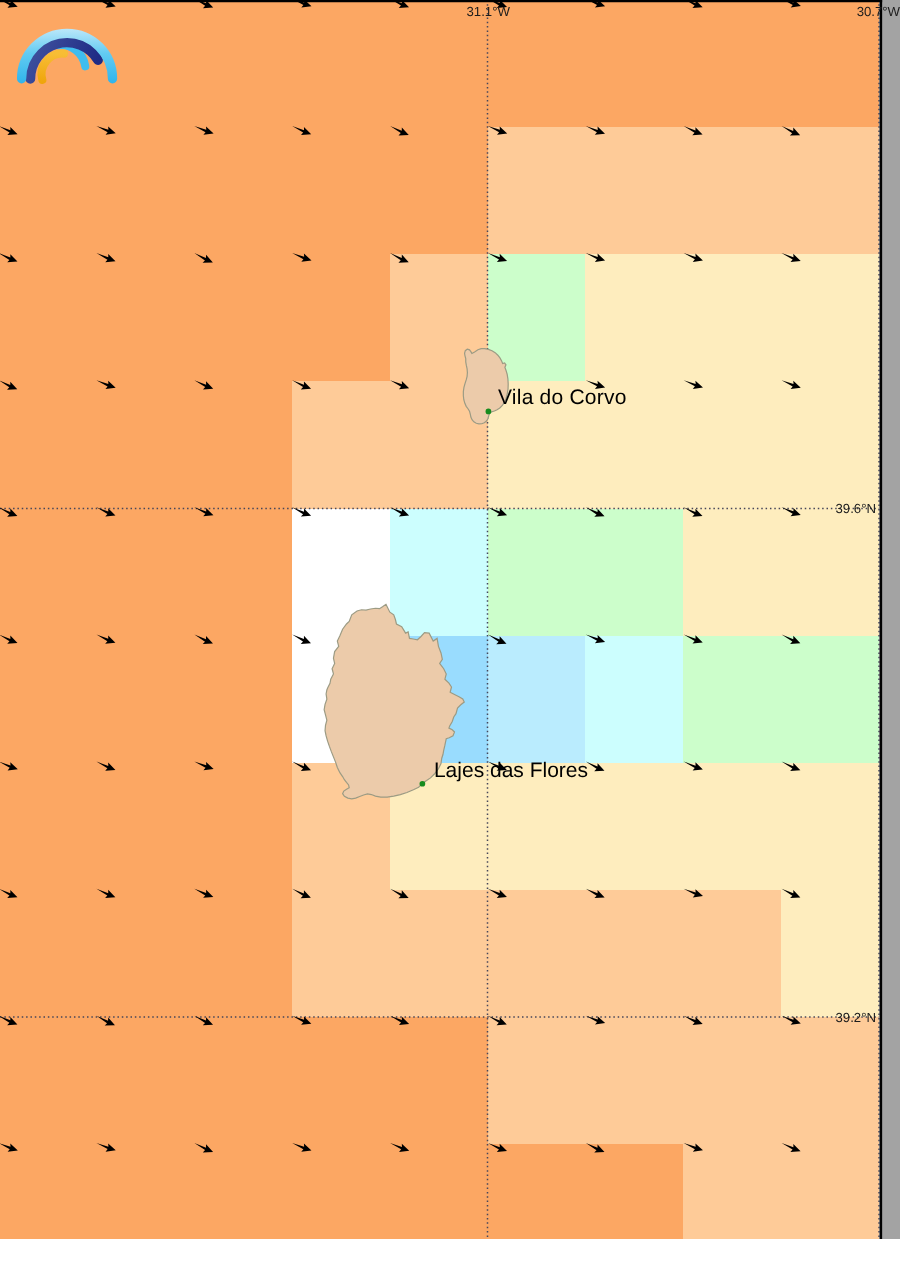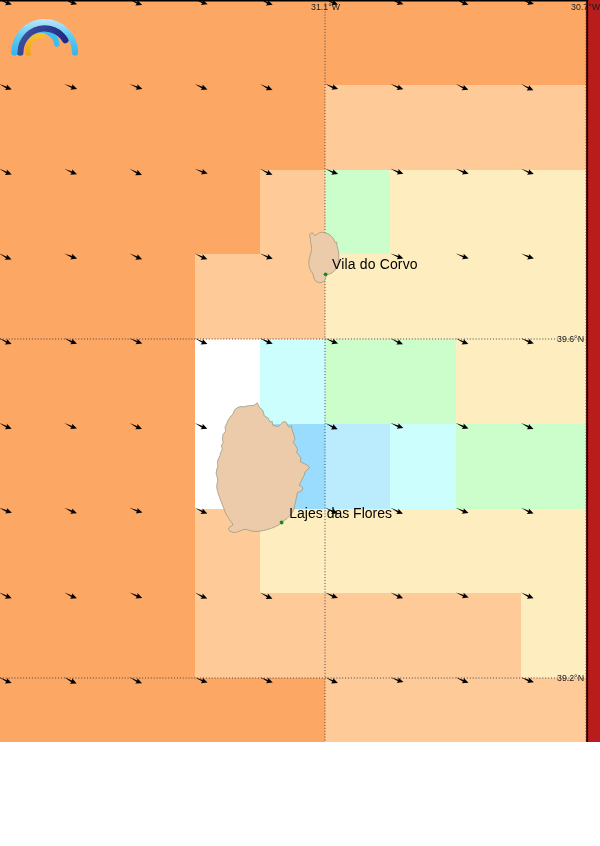--- a/index.html
+++ b/index.html
@@ -1,16 +1,16 @@
 <!DOCTYPE html>
 <html><head>
 <meta charset="utf-8">
 <style>
 html,body{margin:0;padding:0;background:#fff;}
-.page{position:relative;width:600px;height:742px;background:#b91c1c;overflow:hidden;
+.page{position:relative;width:600px;height:826px;background:#a3a3a3;overflow:hidden;
 font-family:"Liberation Sans",sans-serif;}
 </style>
 </head>
 <body>
 <div class="page">
 <svg width="600" height="846" viewBox="0 0 600 846">
 <defs>
 <path id="arw" d="M0,-0.85 L8.4,-0.85 L7.6,-2.9 L13.8,0 L7.6,2.9 L8.4,0.85 Z" fill="#000000"></path>
 <linearGradient id="gcyan" x1="0" y1="19" x2="0" y2="56" gradientUnits="userSpaceOnUse">
 <stop offset="0" stop-color="#bce8fa"></stop>

